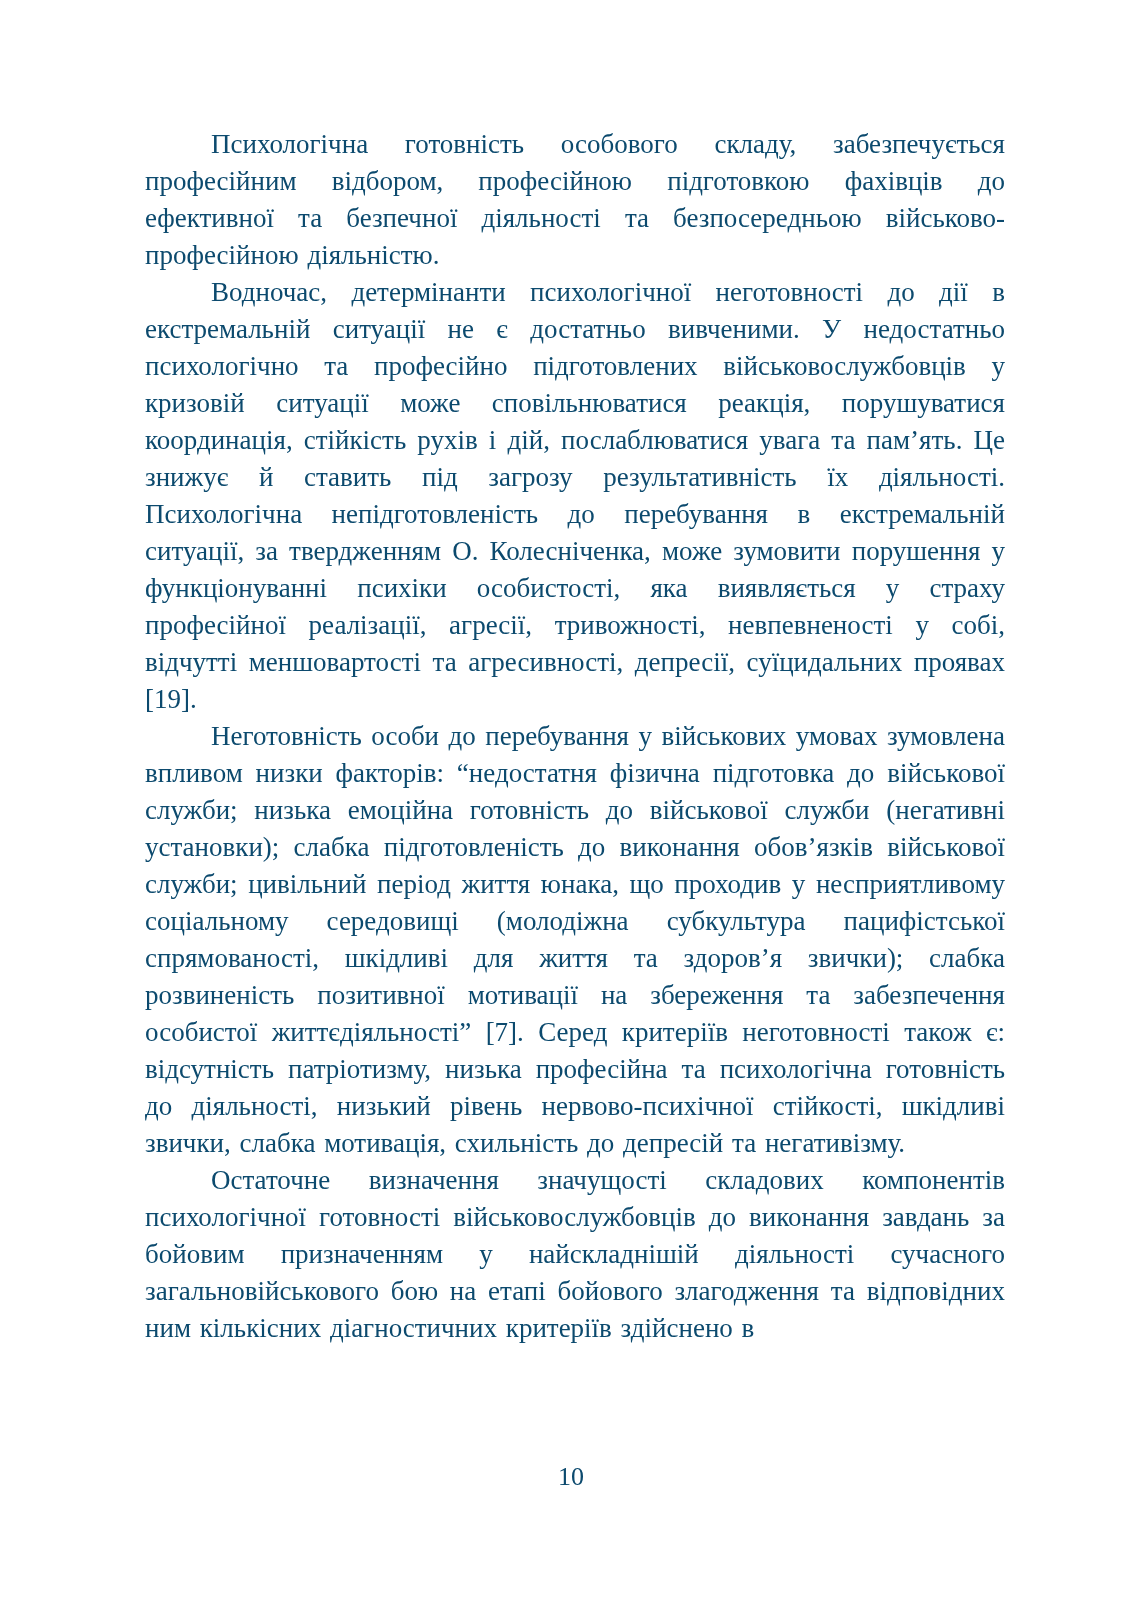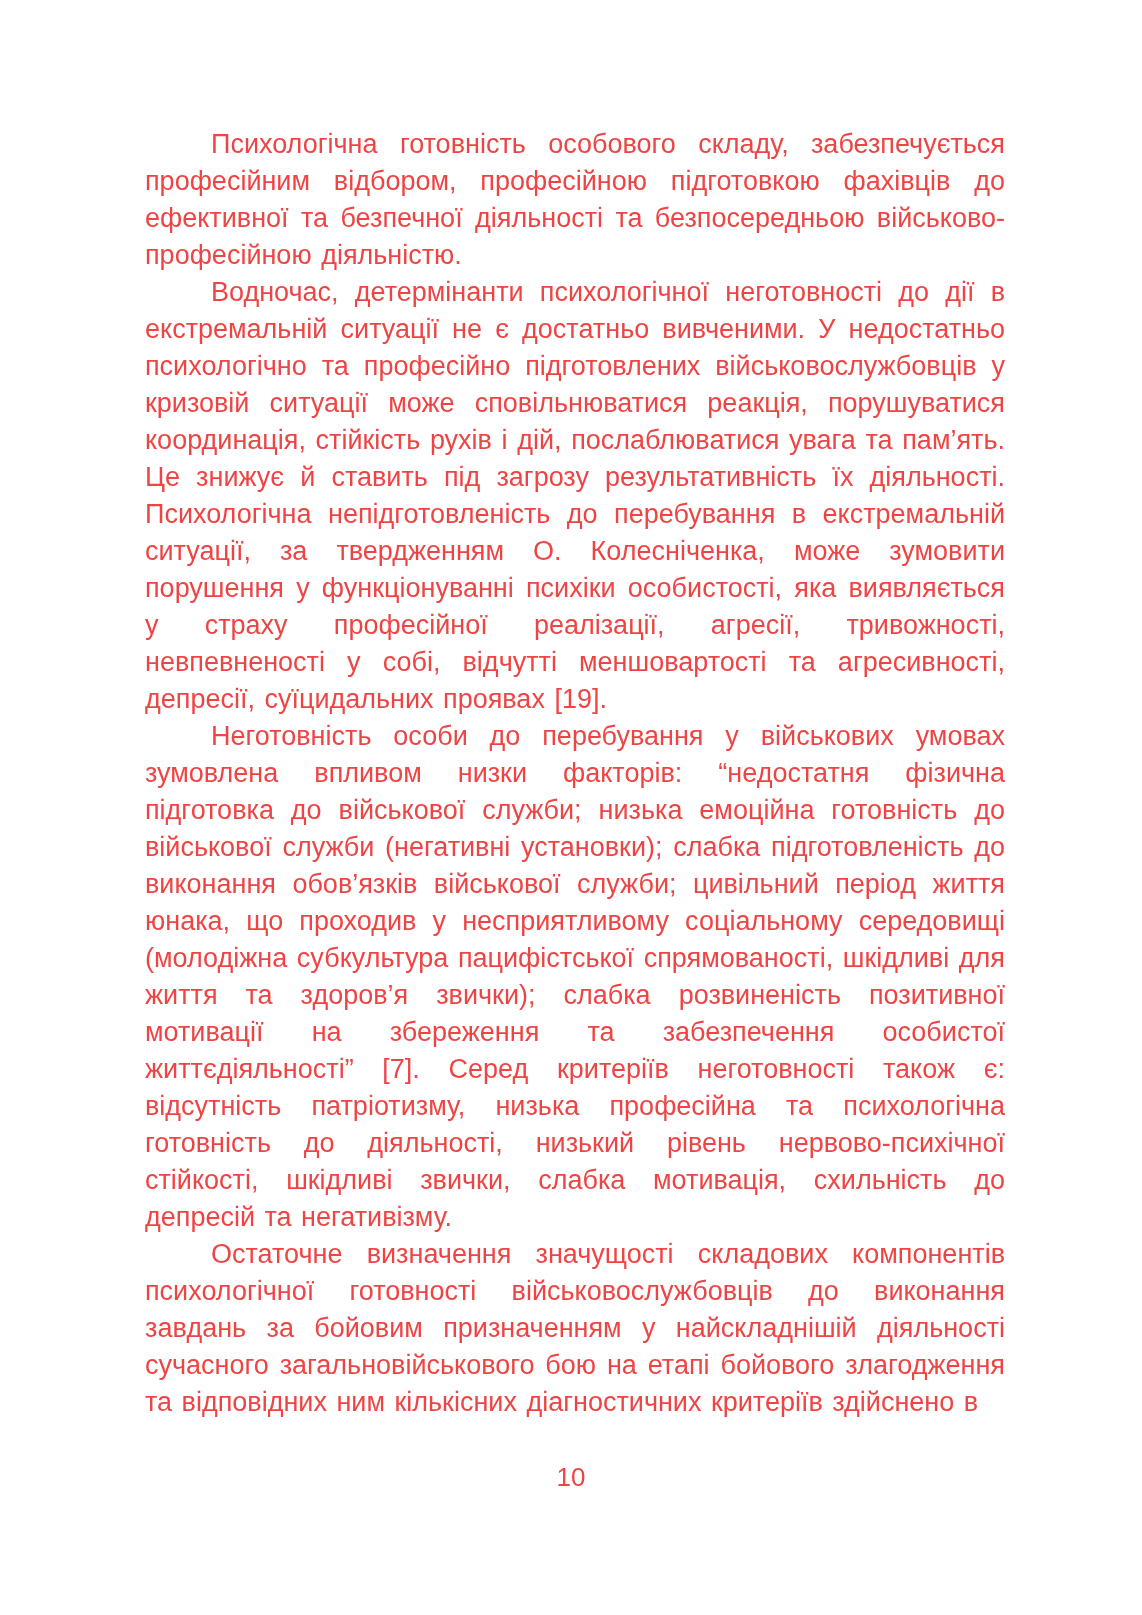--- a/index.html
+++ b/index.html
@@ -5,22 +5,22 @@
   html, body {
     margin: 0;
     padding: 0;
     background: #ffffff;
   }
   .page {
     position: relative;
     width: 1142px;
     height: 1615px;
     background: #ffffff;
-    color: #ef4444;
-    font-family: Liberation Sans, sans-serif;
+    color: #0c4a6e;
+    font-family: Liberation Serif, serif;
     overflow: hidden;
   }
   .content {
     position: absolute;
     left: 145px;
     top: 126px;
     width: 860px;
   }
   .para {
     margin: 0;

